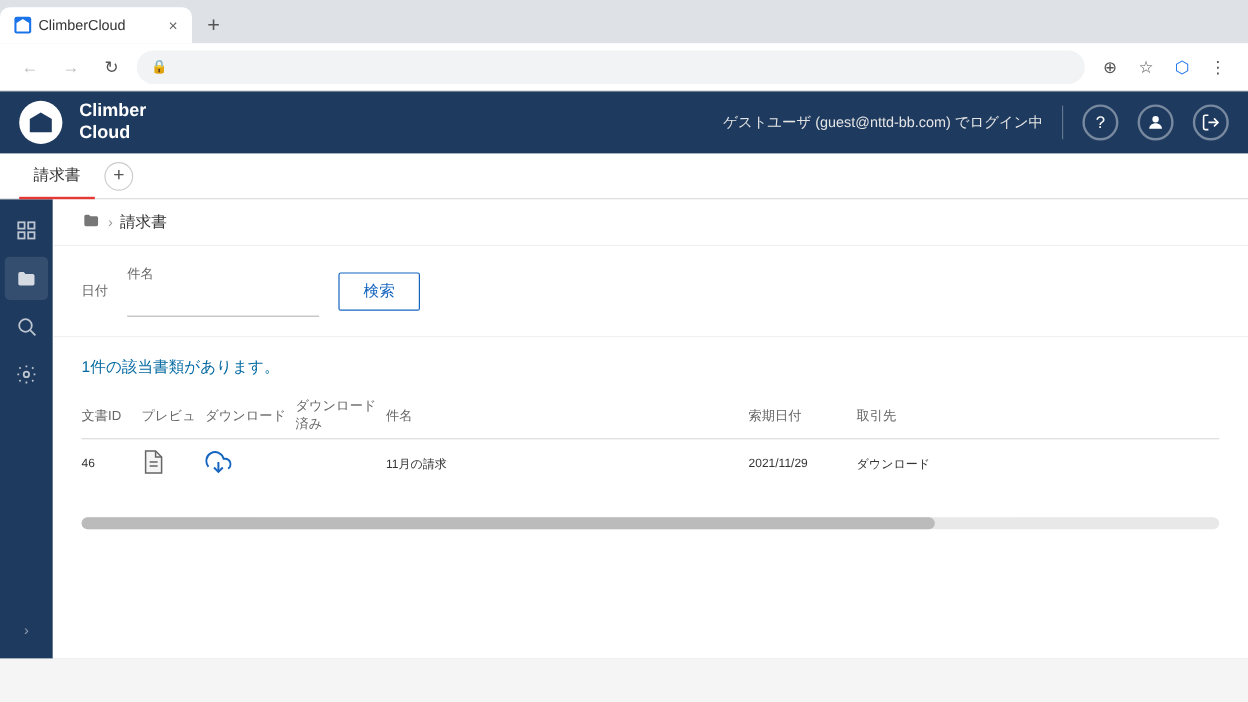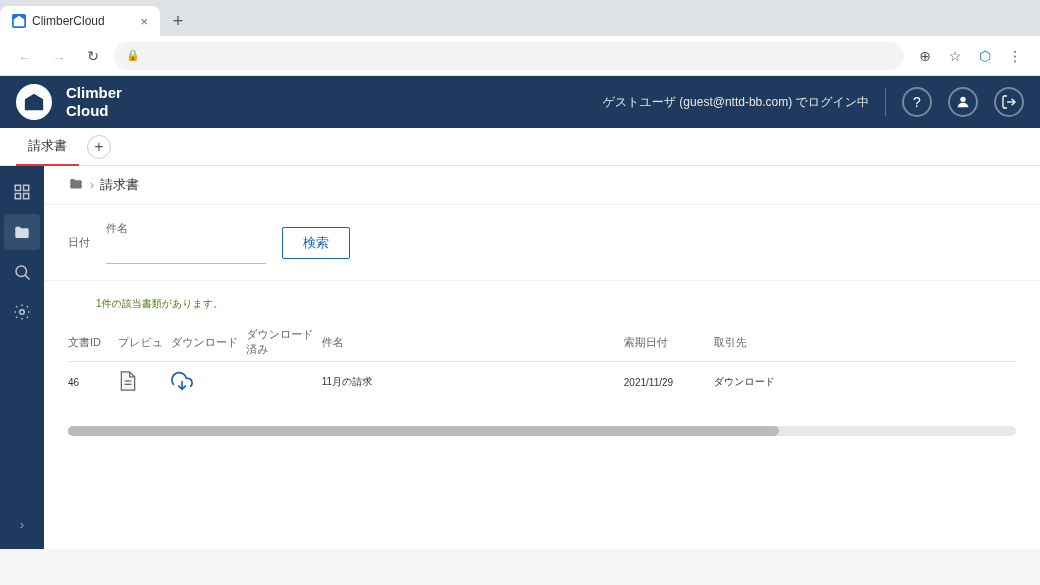--- a/index.html
+++ b/index.html
@@ -306,24 +306,23 @@
       cursor: pointer;
       border-radius: 2px;
       height: 32px;
     }
 
     
     .results-section {
       padding: 16px 24px;
     }
     .results-count {
-      font-size: 10px;
-      color: #4d7c0f;
+      font-size: 13px;
+      color: #0369a1;
       margin-bottom: 12px;
-      margin-left: 28px;
     }
     .results-table {
       width: 100%;
       border-collapse: collapse;
     }
     .results-table thead tr {
       border-bottom: 1px solid #e0e0e0;
     }
     .results-table th {
       font-size: 11px;

